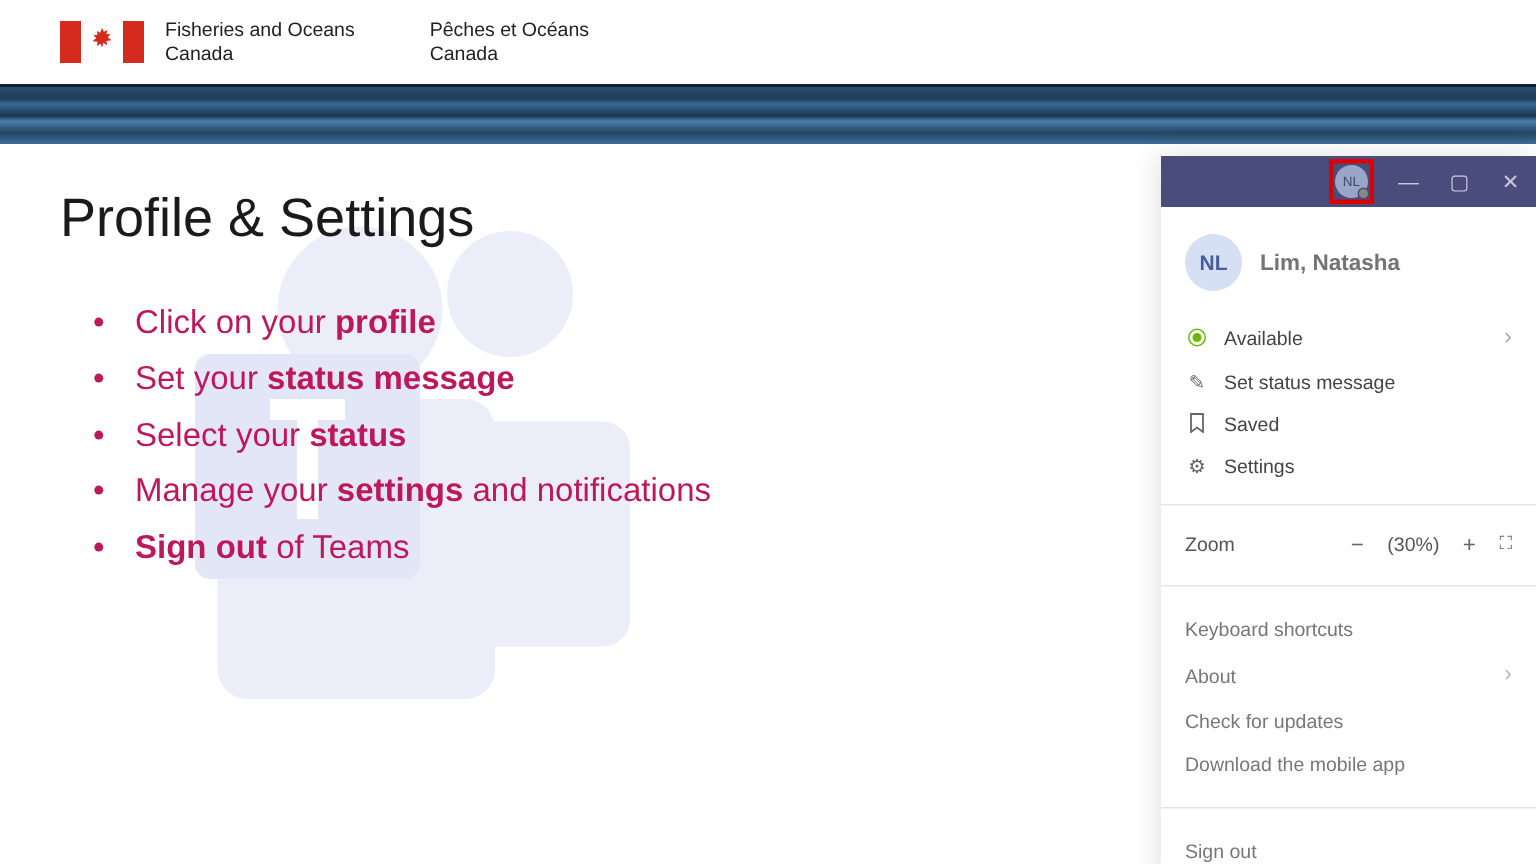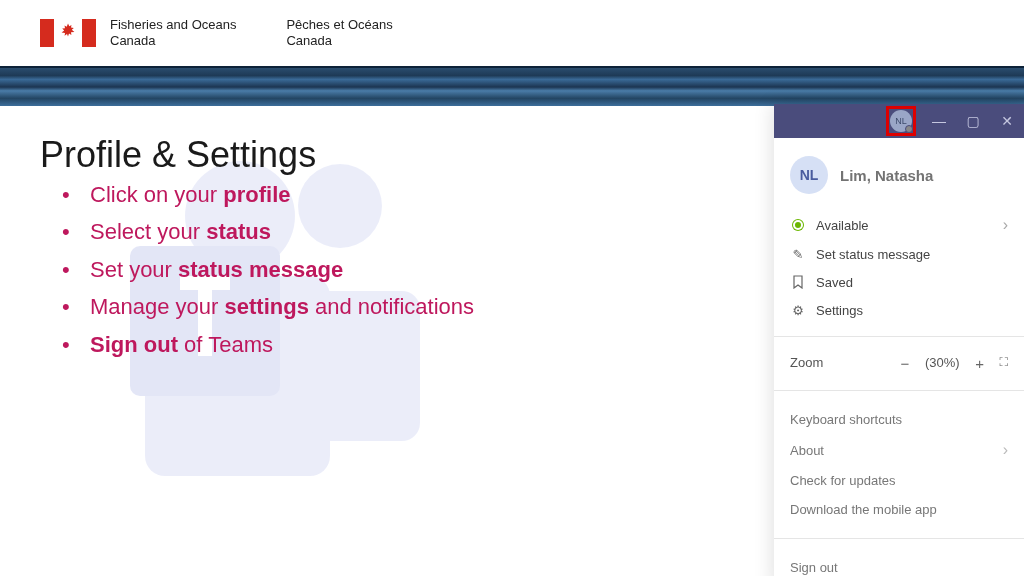--- a/index.html
+++ b/index.html
@@ -1,27 +1,27 @@
 <!DOCTYPE html>
 <html><head>
 <meta charset="utf-8">
 <style>
   *{box-sizing:border-box;margin:0;padding:0}
   body{width:1024px;height:576px;font-family:"Segoe UI",Arial,sans-serif;background:#fff;overflow:hidden;position:relative}
-  .header{height:66px;display:flex;align-items:center;padding:0 40px;gap:50px}
+  .header{height:56px;display:flex;align-items:center;padding:0 40px;gap:50px}
   .flag-block{display:flex;align-items:center;gap:14px}
   .flag{width:56px;height:28px;display:flex}
   .flag .bar{width:14px;height:28px;background:#d52b1e}
   .flag .mid{width:28px;height:28px;background:#fff;position:relative}
   .leaf{position:absolute;left:50%;top:50%;transform:translate(-50%,-52%)}
   .dept{font-size:13px;line-height:1.25;color:#222}
   .water{height:40px;background:linear-gradient(180deg,#2a4d6e 0%,#1e3a56 20%,#3a6a97 30%,#1c3551 50%,#4a7ca8 60%,#234563 80%,#3c6e9b 100%);border-top:2px solid #0d2238}
   .content{position:relative;padding:28px 40px 0 40px}
   .bg-shape{position:absolute;left:110px;top:30px;width:330px;height:380px;opacity:.35;z-index:0}
-  .title{font-size:36px;font-weight:400;color:#1a1a1a;position:relative;z-index:1}
+  .title{font-size:36px;font-weight:400;color:#1a1a1a;margin-bottom:30px;position:relative;z-index:1}
   .bullets{list-style:none;position:relative;z-index:1}
   .bullets li{font-size:22px;color:#be185d;line-height:1.7;padding-left:50px;position:relative}
   .bullets li::before{content:"•";position:absolute;left:22px;font-size:22px}
   .bullets b{font-weight:700}
   .panel{position:absolute;right:0;top:104px;width:250px;background:#fff;box-shadow:-2px 0 18px rgba(0,0,0,.12);z-index:2}
   .titlebar{height:34px;background:#4a4c7c;display:flex;align-items:center;justify-content:flex-end;gap:0}
   .avatar-hl{border:3px solid #d00;padding:1px;margin-right:6px}
   .tb-avatar{width:22px;height:22px;border-radius:50%;background:#9aa6c7;display:flex;align-items:center;justify-content:center;font-size:9px;color:#3d4a6b;position:relative}
   .tb-avatar .presence-dot{position:absolute;right:-1px;bottom:-1px;width:8px;height:8px;border-radius:50%;background:#888;border:1px solid #4a4c7c}
   .tb-btn{width:34px;height:34px;display:flex;align-items:center;justify-content:center;color:#c5c7e0;font-size:14px}
@@ -70,22 +70,22 @@
     <rect x="35" y="140" width="185" height="200" rx="20" fill="#c7cdf0"></rect>
     <rect x="200" y="155" width="110" height="150" rx="18" fill="#c7cdf0"></rect>
     <rect x="20" y="110" width="150" height="150" rx="10" fill="#b1b9e8"></rect>
     <rect x="70" y="140" width="50" height="14" fill="#fff"></rect>
     <rect x="88" y="140" width="14" height="80" fill="#fff"></rect>
   </svg>
 
   <h1 class="title">Profile &amp; Settings</h1>
   <ul class="bullets">
       <li>Click on your <b>profile</b></li>
+      <li>Set your <b>status message</b></li>
       <li>Select your <b>status</b></li>
-      <li>Set your <b>status message</b></li>
       <li>Manage your <b>settings</b> and notifications</li>
       <li><b>Sign out</b> of Teams</li>
     </ul>
 </div>
 
 <div class="panel">
   <div class="titlebar">
     <div class="avatar-hl">
       <div class="tb-avatar">
           <span>NL</span>

